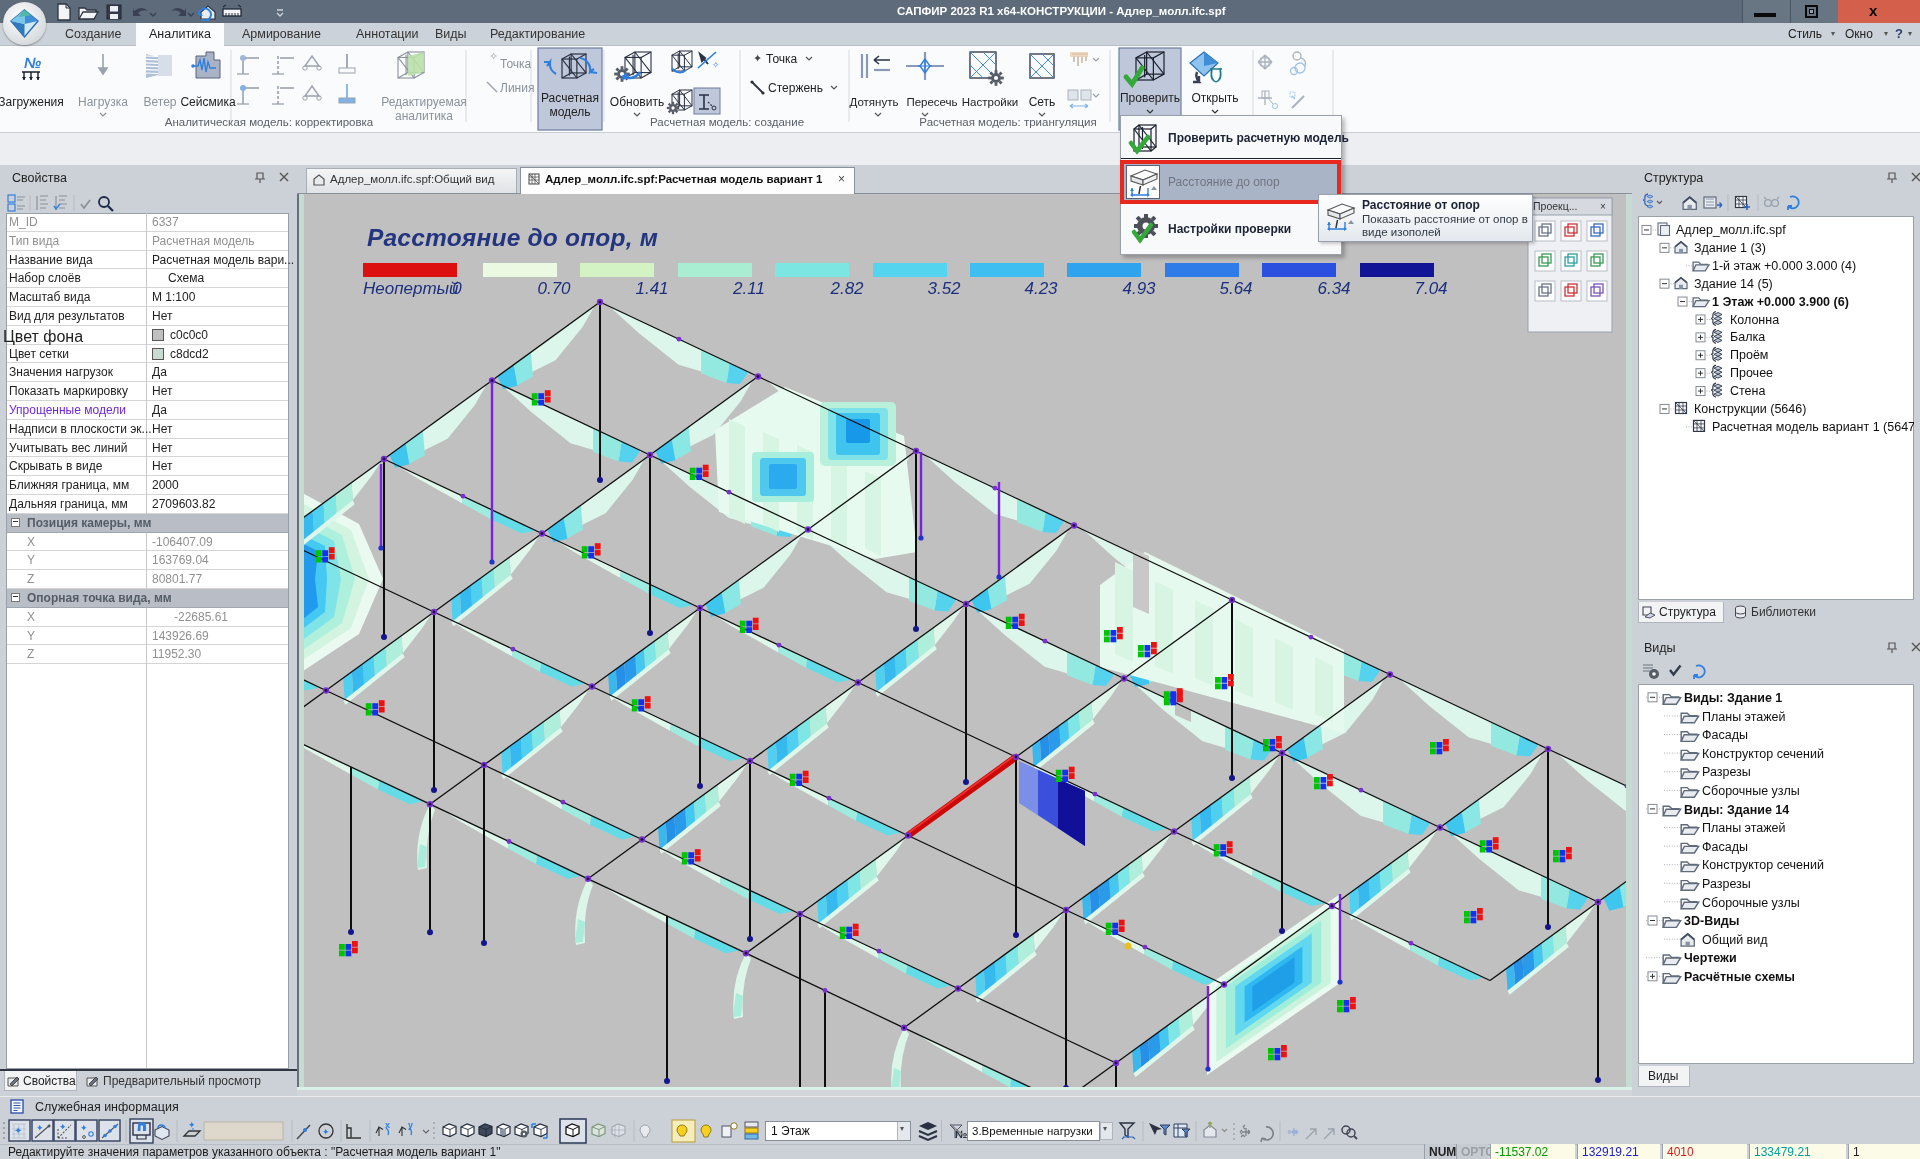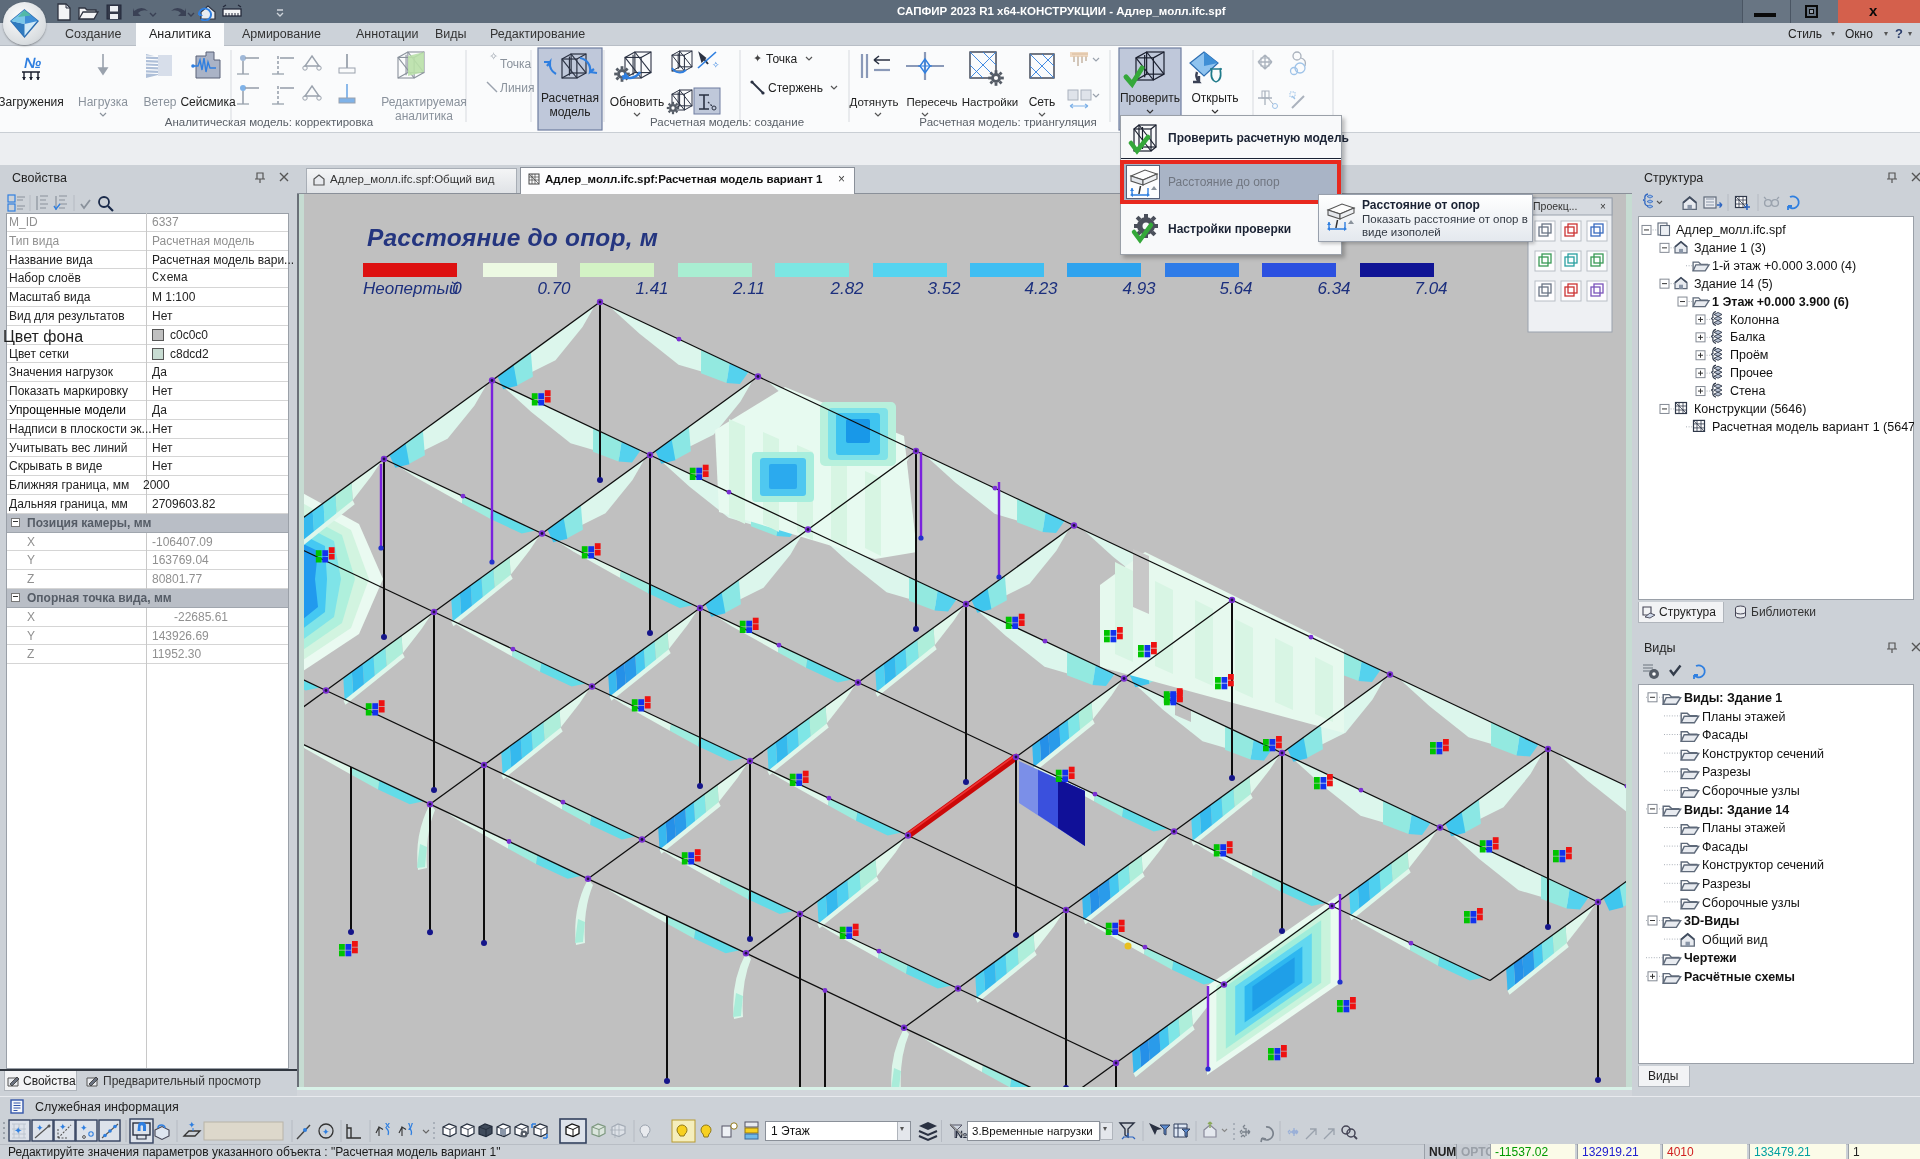--- a/index.html
+++ b/index.html
@@ -330,21 +330,21 @@
 <div class="ab" style="left:146px;top:232px;width:1px;height:19px;background:#c8c8c8;"></div>
 <div class="ab tx" style="left:9px;top:234px;font-size:12px;color:#909090;">Тип вида</div>
 <div class="ab tx" style="left:152px;top:234px;font-size:12px;color:#909090;">Расчетная модель</div>
 <div class="ab" style="left:7px;top:268px;width:281px;height:1px;background:#d5d5d5;"></div>
 <div class="ab" style="left:146px;top:251px;width:1px;height:19px;background:#c8c8c8;"></div>
 <div class="ab tx" style="left:9px;top:253px;font-size:12px;color:#222;">Название вида</div>
 <div class="ab tx" style="left:152px;top:253px;font-size:12px;color:#222;">Расчетная модель вари...</div>
 <div class="ab" style="left:7px;top:287px;width:281px;height:1px;background:#d5d5d5;"></div>
 <div class="ab" style="left:146px;top:269px;width:1px;height:19px;background:#c8c8c8;"></div>
 <div class="ab tx" style="left:9px;top:271px;font-size:12px;color:#222;">Набор слоёв</div>
-<div class="ab tx" style="left:152px;top:271px;font-size:12px;color:#222;font-family:Liberation Mono, monospace;">Схема</div>
+<div class="ab tx" style="left:168px;top:271px;font-size:12px;color:#222;">Схема</div>
 <div class="ab" style="left:7px;top:306px;width:281px;height:1px;background:#d5d5d5;"></div>
 <div class="ab" style="left:146px;top:288px;width:1px;height:19px;background:#c8c8c8;"></div>
 <div class="ab tx" style="left:9px;top:290px;font-size:12px;color:#222;">Масштаб вида</div>
 <div class="ab tx" style="left:152px;top:290px;font-size:12px;color:#222;">М 1:100</div>
 <div class="ab" style="left:7px;top:325px;width:281px;height:1px;background:#d5d5d5;"></div>
 <div class="ab" style="left:146px;top:307px;width:1px;height:19px;background:#c8c8c8;"></div>
 <div class="ab tx" style="left:9px;top:309px;font-size:12px;color:#222;">Вид для результатов</div>
 <div class="ab tx" style="left:152px;top:309px;font-size:12px;color:#222;">Нет</div>
 <div class="ab" style="left:7px;top:344px;width:281px;height:1px;background:#d5d5d5;"></div>
 <div class="ab" style="left:146px;top:326px;width:1px;height:19px;background:#c8c8c8;"></div>
@@ -359,38 +359,38 @@
 <div class="ab" style="left:7px;top:381px;width:281px;height:1px;background:#d5d5d5;"></div>
 <div class="ab" style="left:146px;top:363px;width:1px;height:19px;background:#c8c8c8;"></div>
 <div class="ab tx" style="left:9px;top:365px;font-size:12px;color:#222;">Значения нагрузок</div>
 <div class="ab tx" style="left:152px;top:365px;font-size:12px;color:#222;">Да</div>
 <div class="ab" style="left:7px;top:400px;width:281px;height:1px;background:#d5d5d5;"></div>
 <div class="ab" style="left:146px;top:382px;width:1px;height:19px;background:#c8c8c8;"></div>
 <div class="ab tx" style="left:9px;top:384px;font-size:12px;color:#222;">Показать маркировку</div>
 <div class="ab tx" style="left:152px;top:384px;font-size:12px;color:#222;">Нет</div>
 <div class="ab" style="left:7px;top:419px;width:281px;height:1px;background:#d5d5d5;"></div>
 <div class="ab" style="left:146px;top:401px;width:1px;height:19px;background:#c8c8c8;"></div>
-<div class="ab tx" style="left:9px;top:403px;font-size:12px;color:#000000;">Упрощенные модели</div>
+<div class="ab tx" style="left:9px;top:403px;font-size:12px;color:#6d28d9;">Упрощенные модели</div>
 <div class="ab tx" style="left:152px;top:403px;font-size:12px;color:#222;">Да</div>
 <div class="ab" style="left:7px;top:438px;width:281px;height:1px;background:#d5d5d5;"></div>
 <div class="ab" style="left:146px;top:420px;width:1px;height:19px;background:#c8c8c8;"></div>
 <div class="ab tx" style="left:9px;top:422px;font-size:12px;color:#222;">Надписи в плоскости эк...</div>
 <div class="ab tx" style="left:152px;top:422px;font-size:12px;color:#222;">Нет</div>
 <div class="ab" style="left:7px;top:456px;width:281px;height:1px;background:#d5d5d5;"></div>
 <div class="ab" style="left:146px;top:439px;width:1px;height:19px;background:#c8c8c8;"></div>
 <div class="ab tx" style="left:9px;top:441px;font-size:12px;color:#222;">Учитывать вес линий</div>
 <div class="ab tx" style="left:152px;top:441px;font-size:12px;color:#222;">Нет</div>
 <div class="ab" style="left:7px;top:475px;width:281px;height:1px;background:#d5d5d5;"></div>
 <div class="ab" style="left:146px;top:457px;width:1px;height:19px;background:#c8c8c8;"></div>
 <div class="ab tx" style="left:9px;top:459px;font-size:12px;color:#222;">Скрывать в виде</div>
 <div class="ab tx" style="left:152px;top:459px;font-size:12px;color:#222;">Нет</div>
 <div class="ab" style="left:7px;top:494px;width:281px;height:1px;background:#d5d5d5;"></div>
 <div class="ab" style="left:146px;top:476px;width:1px;height:19px;background:#c8c8c8;"></div>
 <div class="ab tx" style="left:9px;top:478px;font-size:12px;color:#222;">Ближняя граница, мм</div>
-<div class="ab tx" style="left:143px;top:478px;font-size:12px;color:#222;">2000</div>
+<div class="ab tx" style="left:152px;top:478px;font-size:12px;color:#222;">2000</div>
 <div class="ab" style="left:7px;top:513px;width:281px;height:1px;background:#d5d5d5;"></div>
 <div class="ab" style="left:146px;top:495px;width:1px;height:19px;background:#c8c8c8;"></div>
 <div class="ab tx" style="left:9px;top:497px;font-size:12px;color:#222;">Дальняя граница, мм</div>
 <div class="ab tx" style="left:152px;top:497px;font-size:12px;color:#222;">2709603.82</div>
 <div class="ab" style="left:7px;top:514px;width:281px;height:19px;background:#b9bec6;border-bottom:1px solid #a0a6ae;"></div>
 <div class="ab" style="left:11px;top:518px;width:9px;height:9px;background:#fff;border:1px solid #777;"></div>
 <div class="ab" style="left:13px;top:521px;width:5px;height:1px;background:#333;"></div>
 <div class="ab tx" style="left:27px;top:516px;font-size:12px;font-weight:bold;color:#555c66;">Позиция камеры, мм</div>
 <div class="ab" style="left:7px;top:550px;width:281px;height:1px;background:#d5d5d5;"></div>
 <div class="ab" style="left:146px;top:533px;width:1px;height:19px;background:#c8c8c8;"></div>

